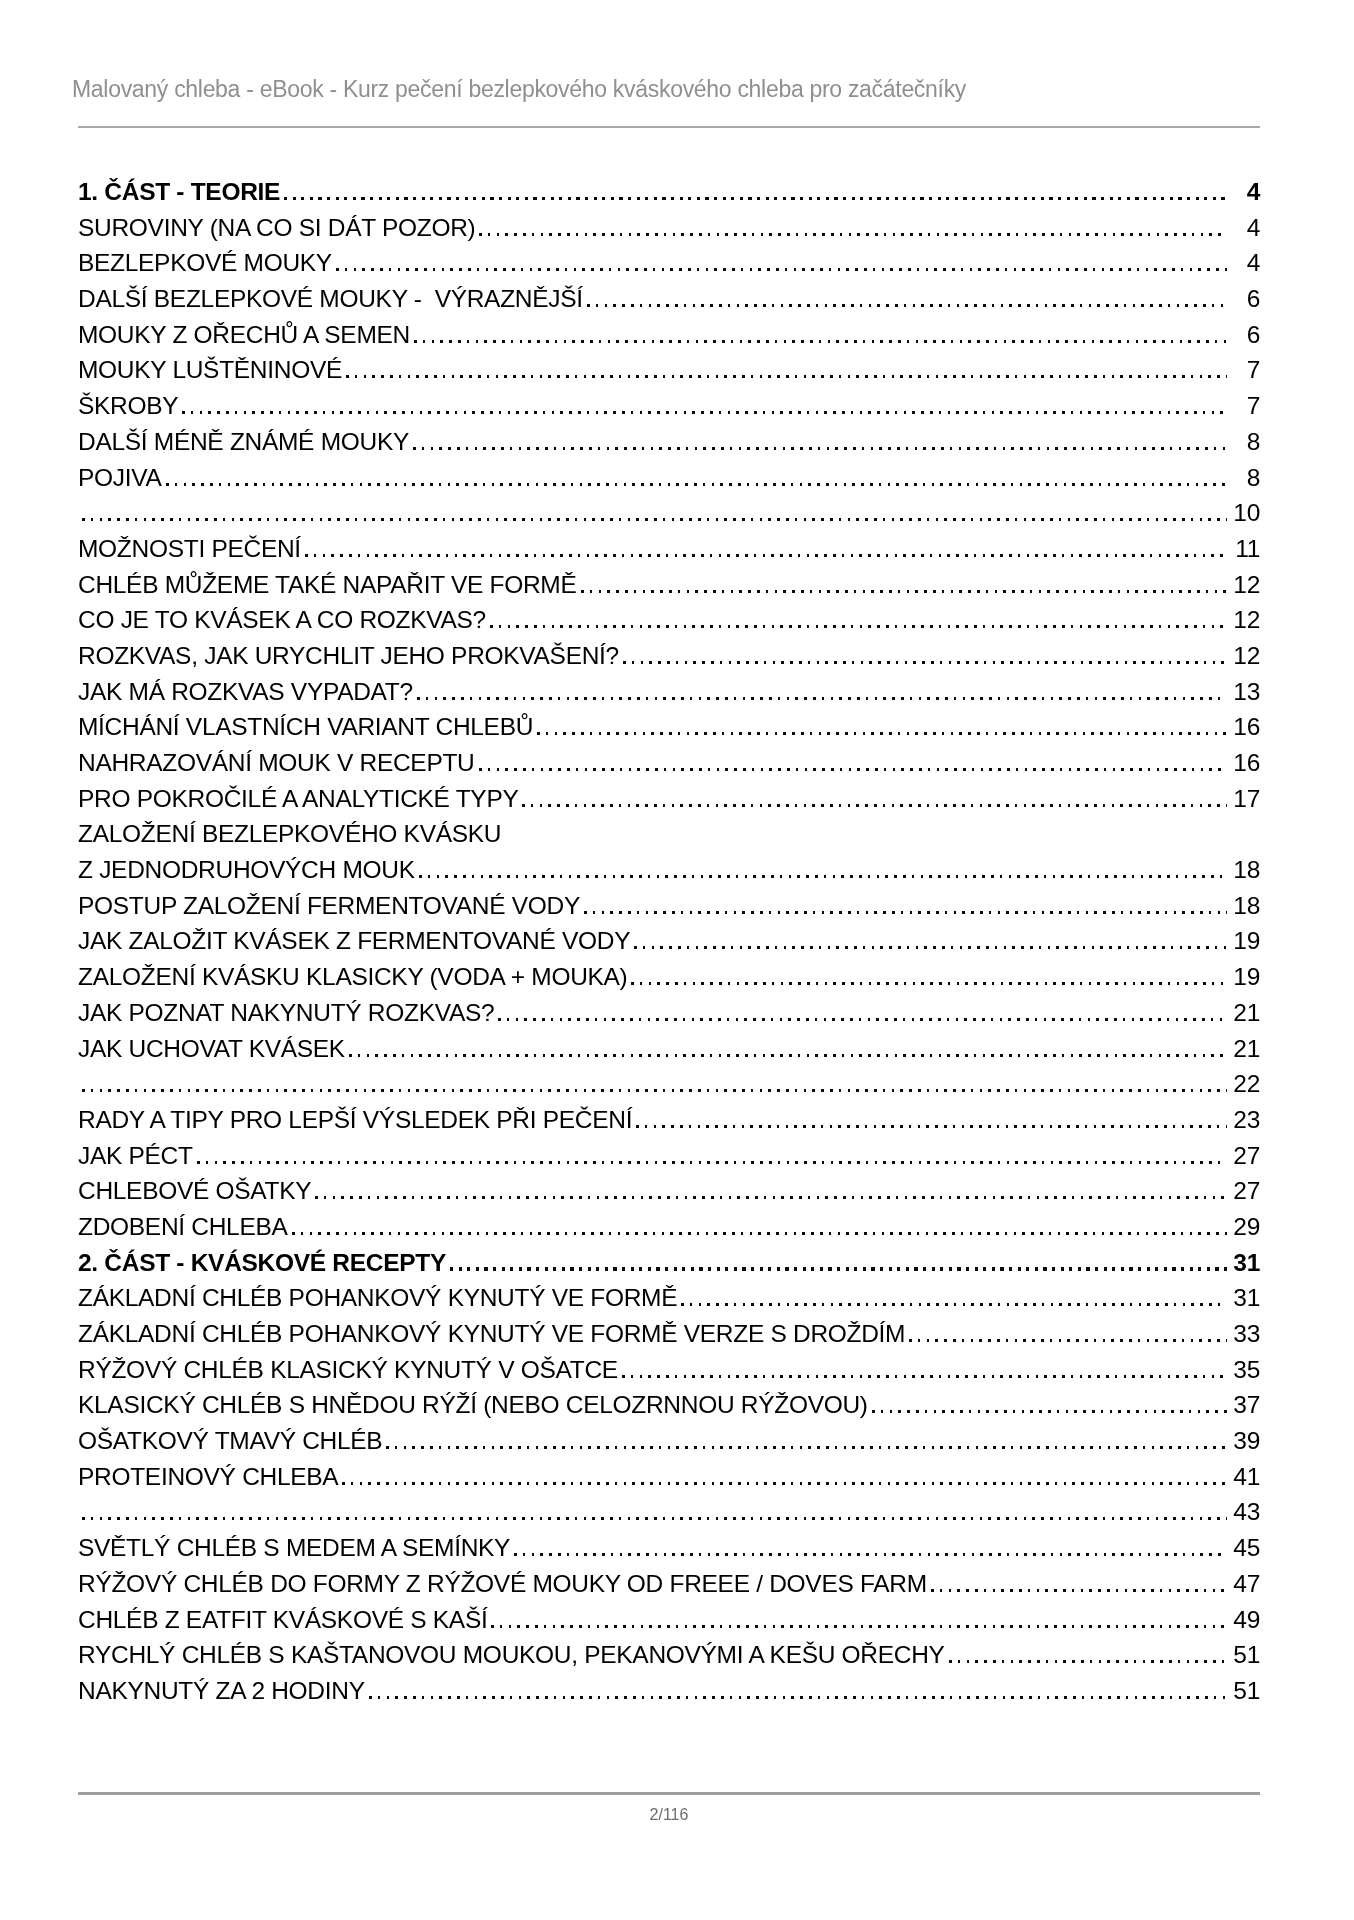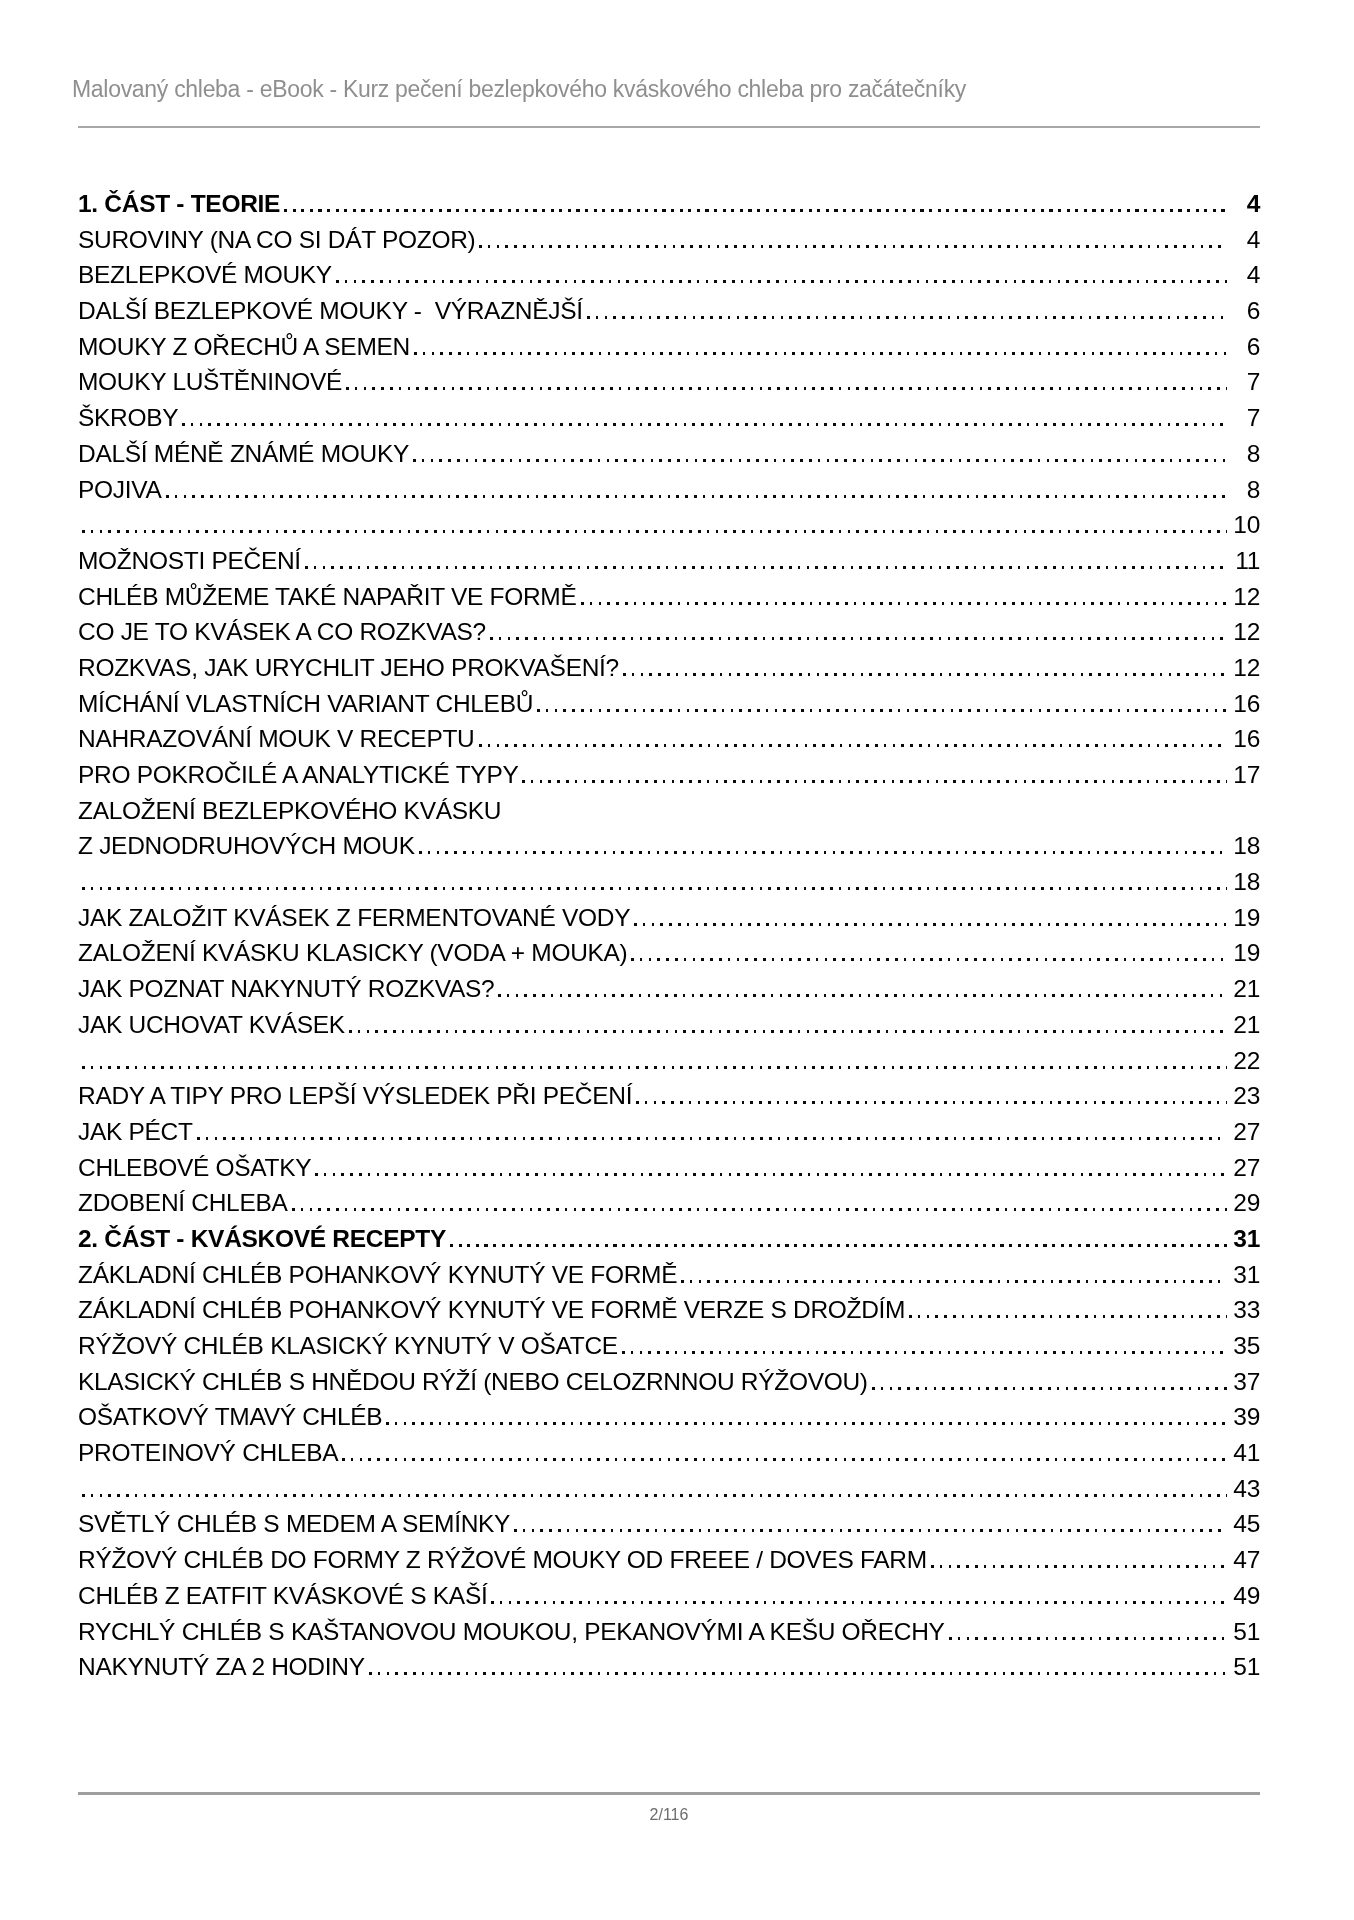--- a/index.html
+++ b/index.html
@@ -38,21 +38,20 @@
     background: #a8a8a8;
   }
   .toc {
     position: absolute;
     top: 174px;
     left: 78px;
     width: 1182px;
     font-size: 24.5px;
     letter-spacing: -0.3px;
     color: #000000;
-    margin-top: 12px;
   }
   .toc-entry { width: 100%; }
   .toc-entry.bold { font-weight: bold; }
   .toc-pre {
     line-height: 35.7px;
     height: 35.7px;
     white-space: pre;
   }
   .toc-row {
     display: flex;
@@ -226,20 +225,28 @@
 
   <div class="toc-entry">
 
     <div class="toc-row">
       <span class="toc-label">ROZKVAS, JAK URYCHLIT JEHO PROKVAŠENÍ?</span>
       <span class="leader"></span>
       <span class="toc-page">12</span>
     </div>
   </div>
 
+  <div class="toc-entry">
+
+    <div class="toc-row">
+      <span class="toc-label">JAK MÁ ROZKVAS VYPADAT?</span>
+      <span class="leader"></span>
+      <span class="toc-page">13</span>
+    </div>
+  </div>
 
   <div class="toc-entry">
 
     <div class="toc-row">
       <span class="toc-label">MÍCHÁNÍ VLASTNÍCH VARIANT CHLEBŮ</span>
       <span class="leader"></span>
       <span class="toc-page">16</span>
     </div>
   </div>
 
@@ -266,20 +273,21 @@
     <div class="toc-row">
       <span class="toc-label">Z JEDNODRUHOVÝCH MOUK</span>
       <span class="leader"></span>
       <span class="toc-page">18</span>
     </div>
   </div>
 
   <div class="toc-entry">
 
     <div class="toc-row">
+      <span class="toc-label">POSTUP ZALOŽENÍ FERMENTOVANÉ VODY</span>
       <span class="leader"></span>
       <span class="toc-page">18</span>
     </div>
   </div>
 
   <div class="toc-entry">
 
     <div class="toc-row">
       <span class="toc-label">JAK ZALOŽIT KVÁSEK Z FERMENTOVANÉ VODY</span>
       <span class="leader"></span>

